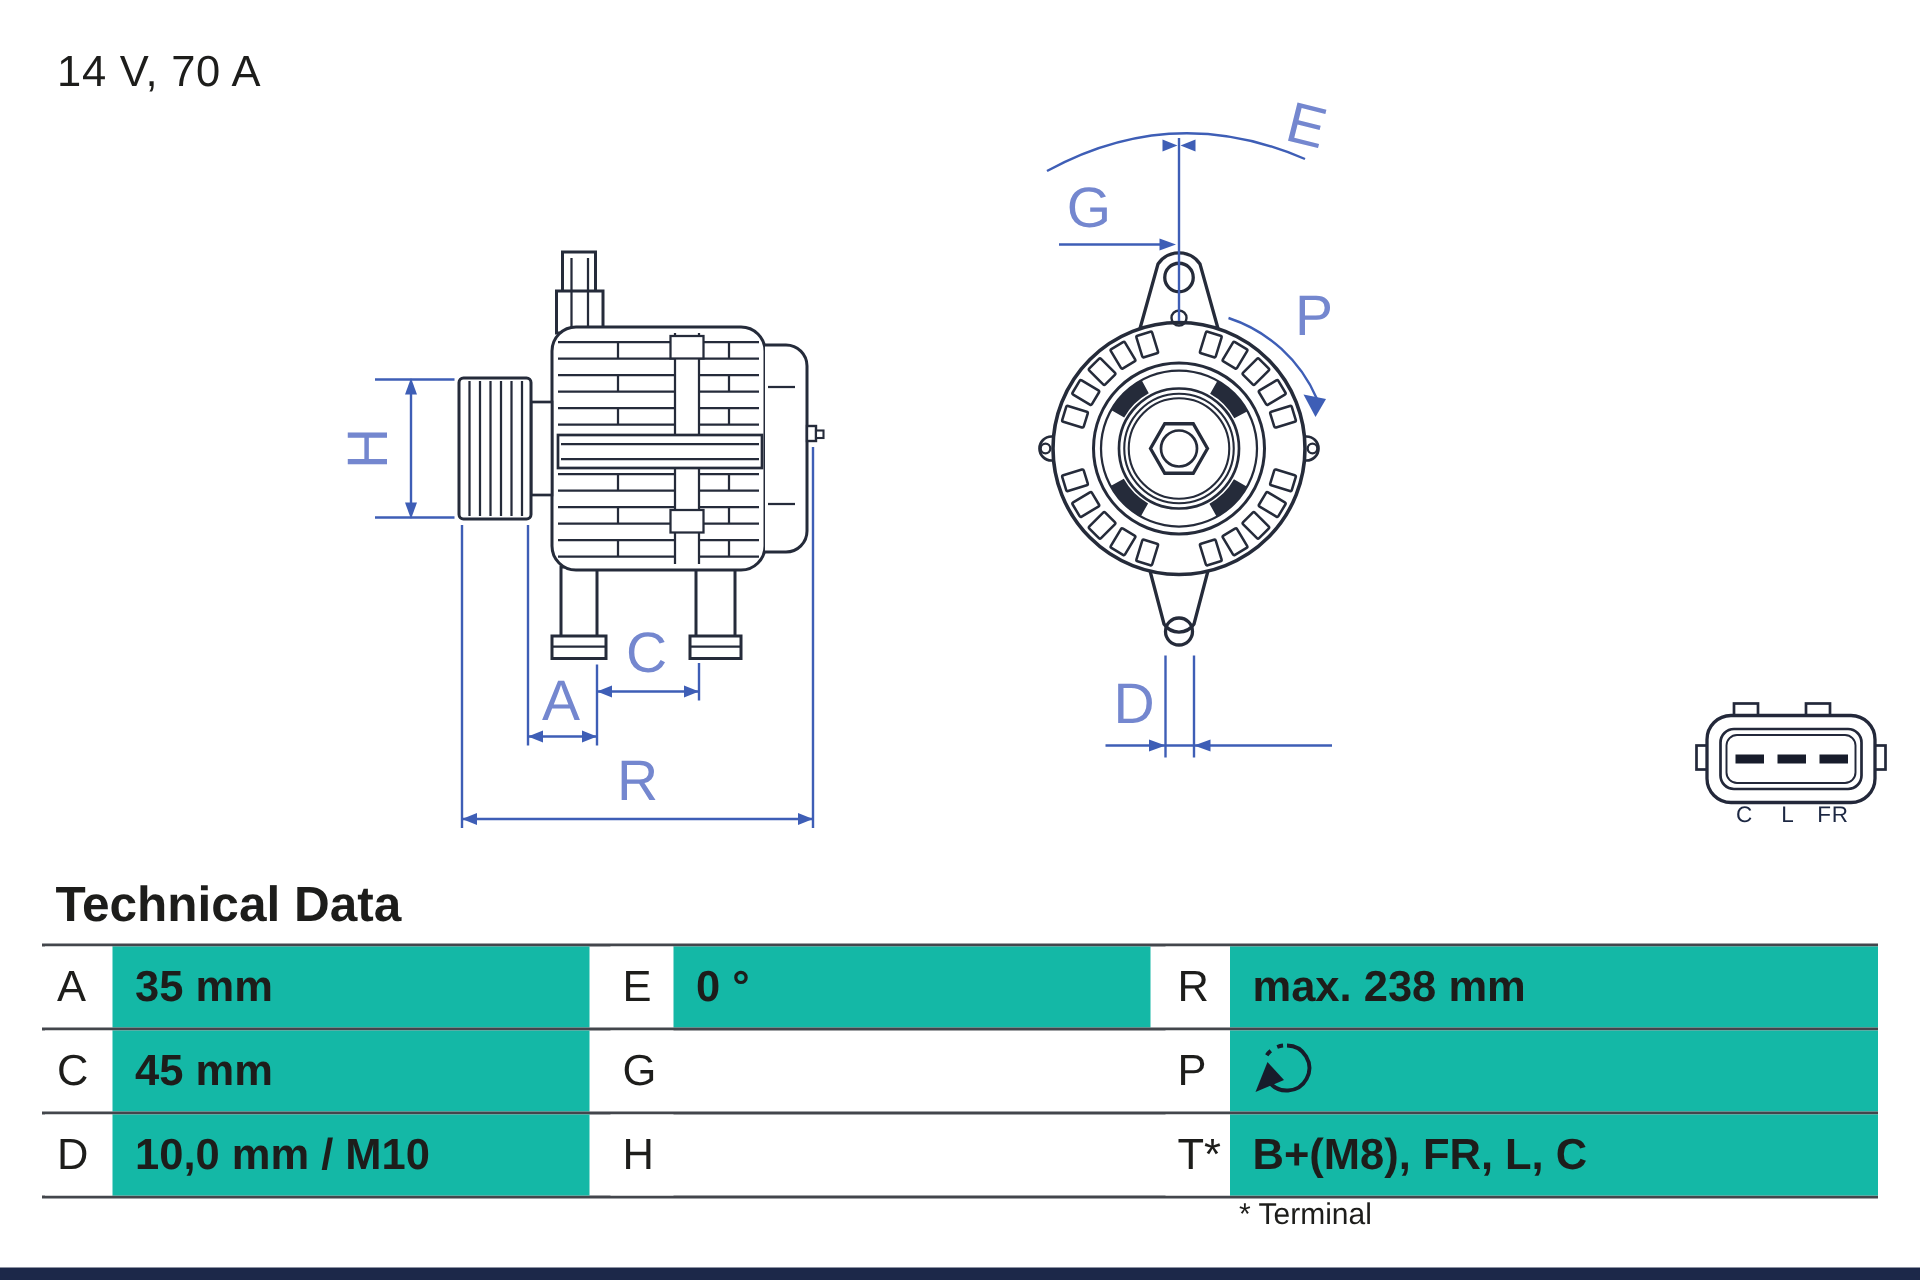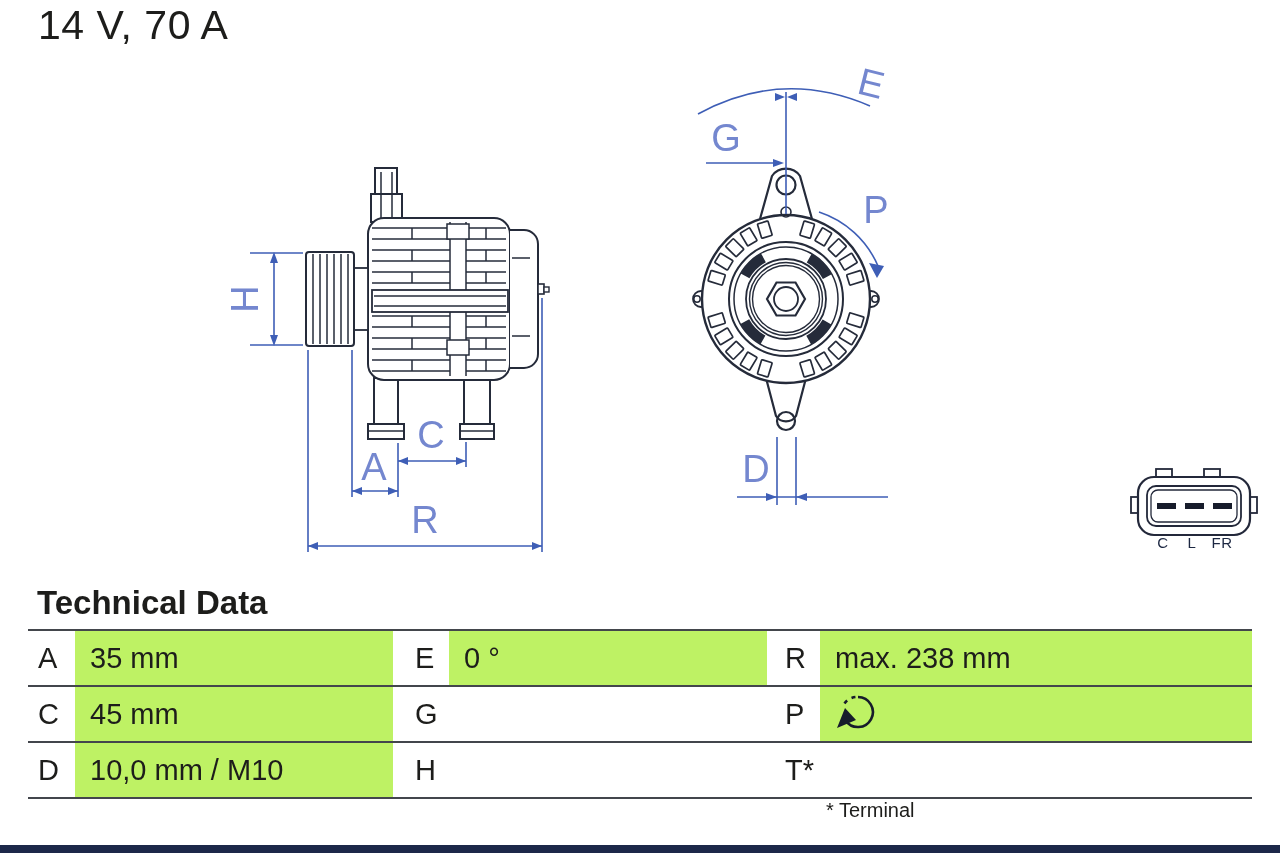--- a/index.html
+++ b/index.html
@@ -1,39 +1,39 @@
 <!DOCTYPE html>
 <html><head>
 <meta charset="utf-8">
 <style>
   html,body{margin:0;padding:0;}
   body{
     width:1280px;height:853px;position:relative;background:#ffffff;
     font-family:"Liberation Sans",sans-serif;overflow:hidden;
   }
   .title{
-    position:absolute;left:38px;top:2px;font-size:41px;color:#1d1d1b;
+    position:absolute;left:38px;top:32px;font-size:29px;color:#1d1d1b;
     letter-spacing:.5px;white-space:pre;
   }
   .drawing{position:absolute;left:0;top:0;}
   .drawing text{font-family:"Liberation Sans",sans-serif;}
   .dim-label{fill:#7487cf;font-size:38px;}
   .pin-label{fill:#1c2742;font-size:15px;letter-spacing:.5px;}
   .td-heading{
     position:absolute;left:37px;top:584px;font-size:33px;font-weight:bold;color:#1d1d1b;
   }
   .tbl{position:absolute;left:28px;top:629px;width:1224px;}
   .trow{position:relative;height:54px;border-top:2px solid #43464c;}
   .trow.last{border-bottom:2px solid #43464c;}
   .cell{
     position:absolute;top:0;height:54px;display:flex;align-items:center;
     box-sizing:border-box;font-size:29px;color:#1d1d1b;white-space:pre;
   }
   .k{background:#ffffff;padding-left:8px;}
-  .v{background:#bef264;padding-left:15px;}
+  .v{background:#14b8a6;padding-left:15px;font-weight:bold;}
   .c0k{left:2px;width:45px;}
   .c0v{left:47px;width:318px;}
   .c1k{left:379px;width:42px;}
   .c1v{left:421px;width:318px;}
   .c2k{left:749px;width:43px;}
   .c2v{left:792px;width:432px;}
   .footnote{position:absolute;left:826px;top:799px;font-size:20px;color:#1d1d1b;text-align:right;}
   .bottom-bar{position:absolute;left:0;top:845px;width:1280px;height:8px;background:#1c2849;}
 </style>
 </head>
@@ -266,18 +266,19 @@
         <path d="M9.5,10.5 A15,15 0 0 1 23,4" fill="none" stroke="#171c2b" stroke-width="2.6" stroke-dasharray="4 5"></path>
         <polygon points="2,35 10,15 21,27" fill="#171c2b"></polygon>
       </svg>
     </span>
   </div>
   <div class="trow last">
     <span class="cell k c0k">D</span>
     <span class="cell v c0v">10,0 mm / M10</span>
     <span class="cell k c1k">H</span>
     <span class="cell k c2k">T*</span>
+    <span class="cell v c2v">B+(M8), FR, L, C</span>
   </div>
 </div>
 
 <div class="footnote">* Terminal</div>
 
 <div class="bottom-bar"></div>
 
 </body></html>

